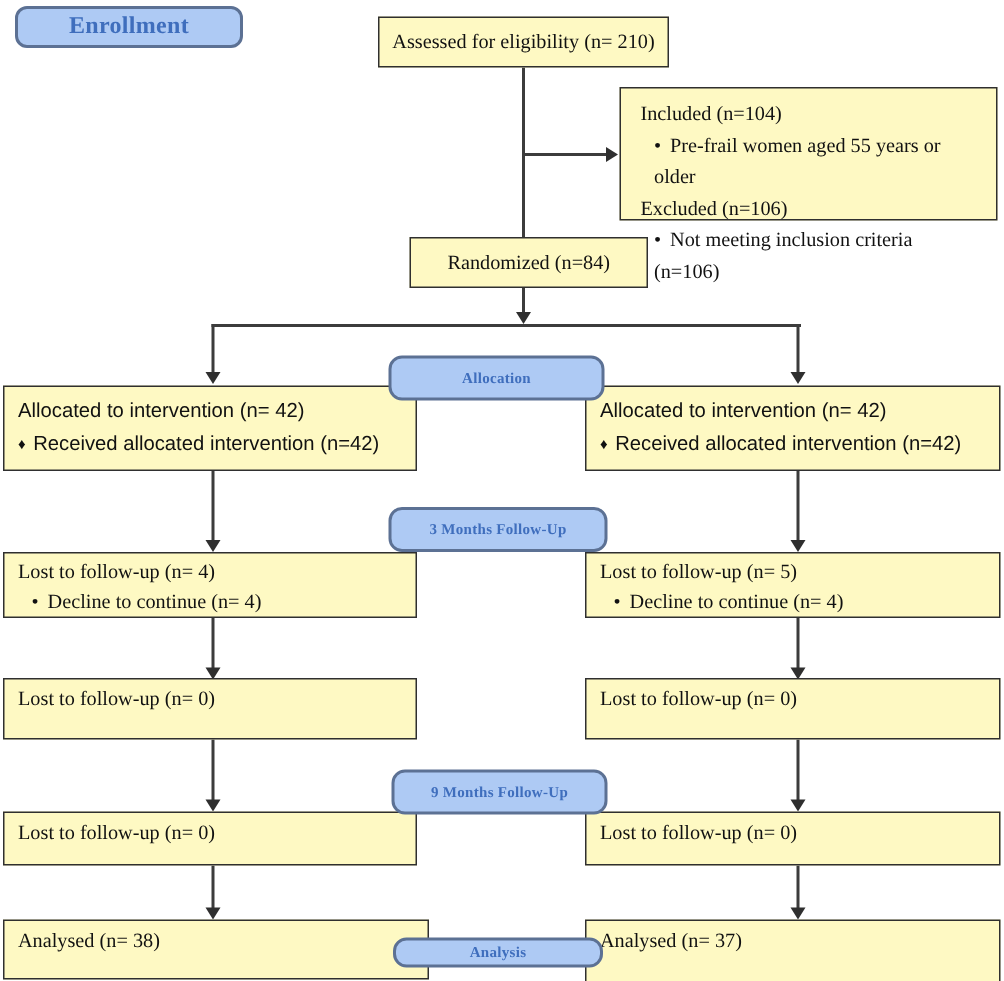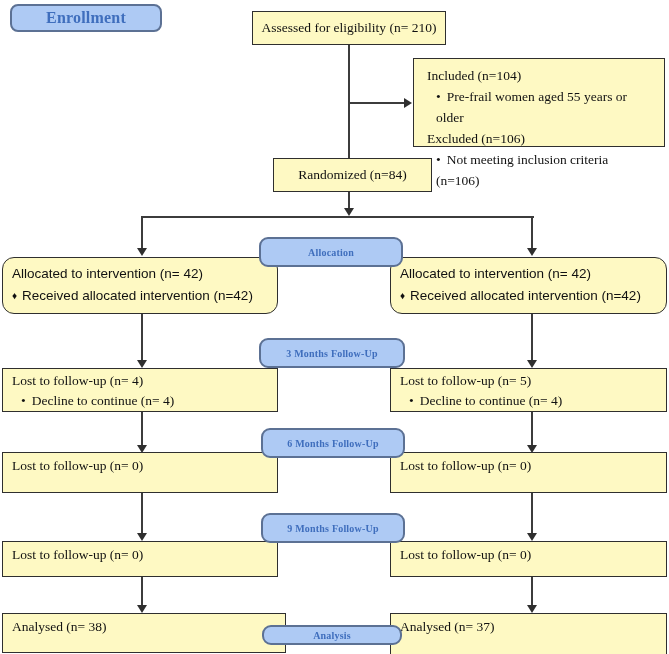--- a/index.html
+++ b/index.html
@@ -15,21 +15,21 @@
     text-align:center; letter-spacing:0.2px;
   }
   .badge.big { font-size:16px; border-radius:8px; }
   .box {
     position:absolute; z-index:2; box-sizing:border-box; background:#fef9c3;
     border:1.5px solid #2f2f2f; color:#111; font-size:13.5px; line-height:1.4;
   }
   .thin { border-width:1px; }
   .center-box { display:flex; align-items:center; justify-content:center; text-align:center; }
   .pad { padding:4px 9px; }
-  .sans { font-family:"Liberation Sans", sans-serif;border-radius:12px; }
+  .sans { font-family:"Liberation Sans", sans-serif; }
   .elig { padding:6px 9px; line-height:21px; font-size:13.5px; }
   .bullet-line { padding-left:9px; }
   .bullet { margin-right:6px; }
   .bullet.diamond { font-size:10px; vertical-align:1px; margin-right:5px; }
   .alloc-lines { padding-top:5px; line-height:22px; }
   .fu3-lines { padding-top:2px; line-height:19.5px; }
   .vline { position:absolute; width:2px; background:#3c3c3c; z-index:1; }
   .hline { position:absolute; height:2px; background:#3c3c3c; z-index:1; }
   .arrow-down {
     position:absolute; width:0; height:0; z-index:1;
@@ -43,21 +43,20 @@
   }
 </style>
 </head>
 <body>
 
 <div id="diagram">
 
   <div class="badge big" style="left:10px; top:4px; width:152px; height:28px;">Enrollment</div>
   <div class="badge" style="left:259px; top:237px; width:144px; height:30px;">Allocation</div>
   <div class="badge" style="left:259px; top:338px; width:146px; height:30px;">3 Months Follow-Up</div>
-  <div class="badge" style="left:261px; top:428px; width:144px; height:30px;">6 Months Follow-Up</div>
   <div class="badge" style="left:261px; top:513px; width:144px; height:30px;">9 Months Follow-Up</div>
   <div class="badge" style="left:262px; top:625px; width:140px; height:20px;">Analysis</div>
 
   <div class="vline" style="left:348px; top:45px; height:113px;"></div>
   <div class="hline" style="left:349px; top:102px; width:56px;"></div>
   <div class="arrow-right" style="left:404px; top:98px;"></div>
 
   <div class="vline" style="left:348px; top:192px; height:18px;"></div>
   <div class="arrow-down" style="left:344px; top:208px;"></div>
   <div class="hline" style="left:141px; top:216px; width:393px;"></div>

